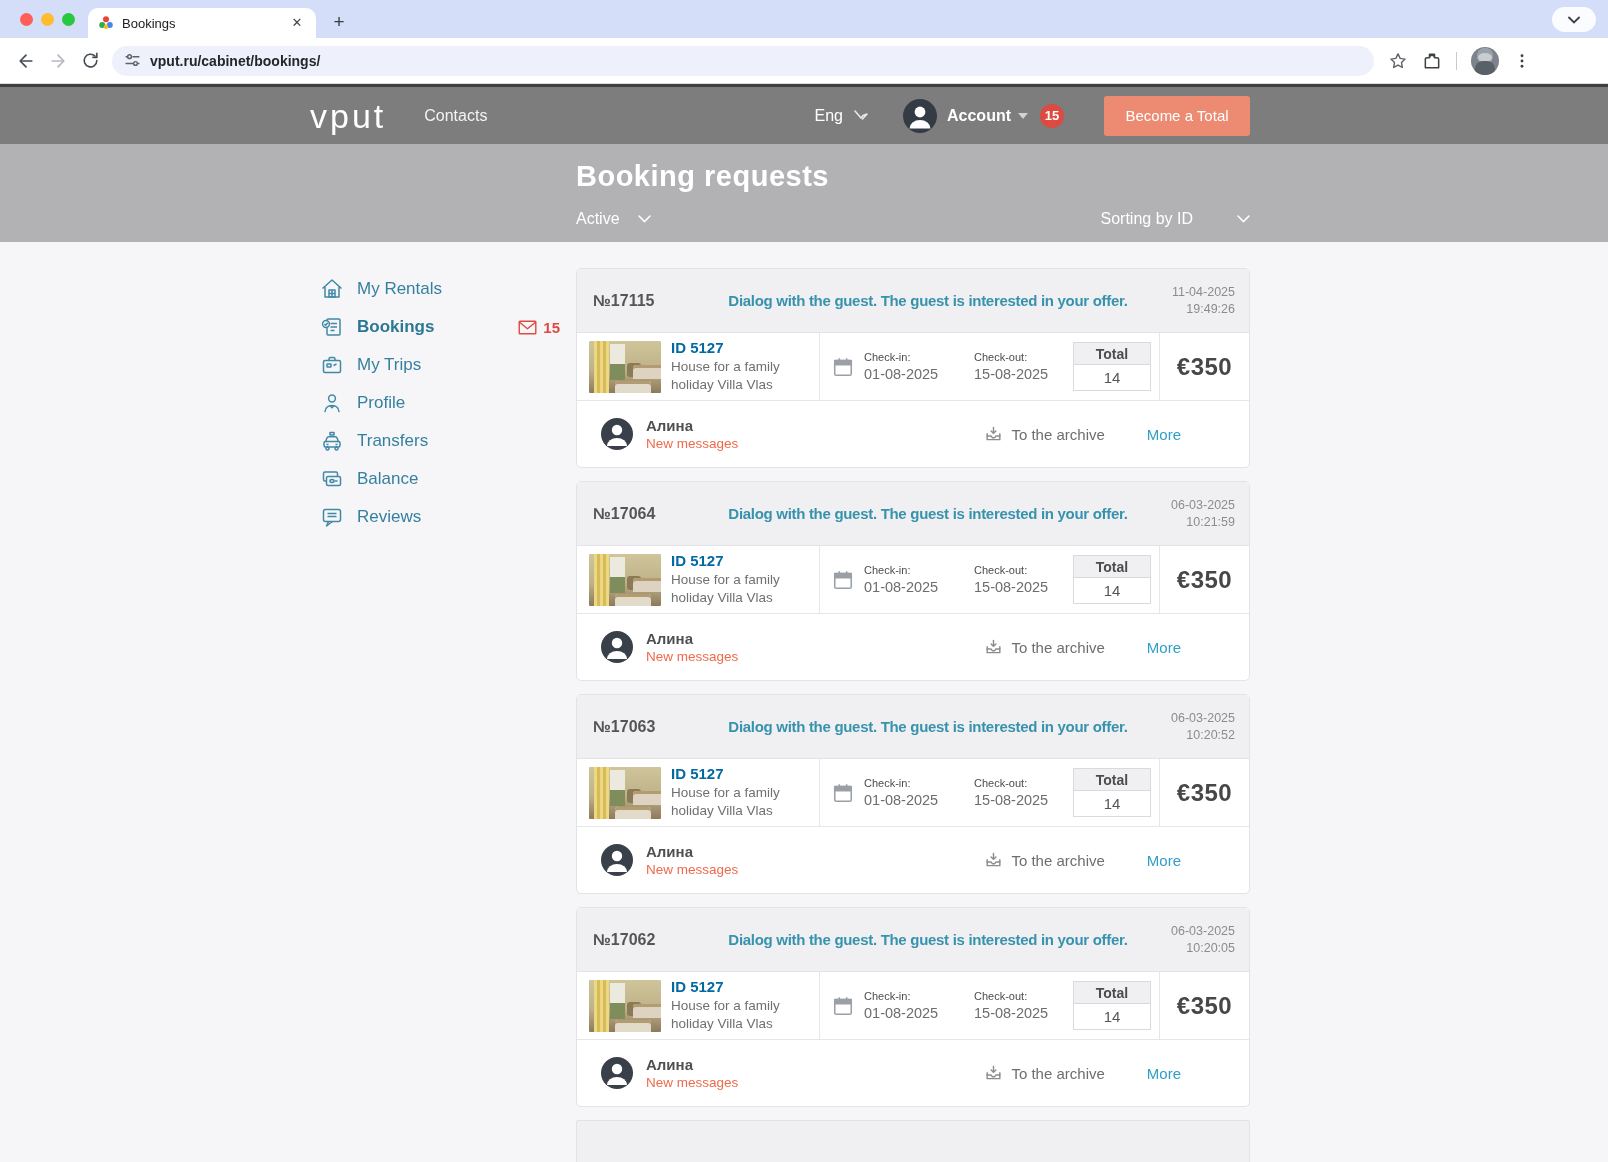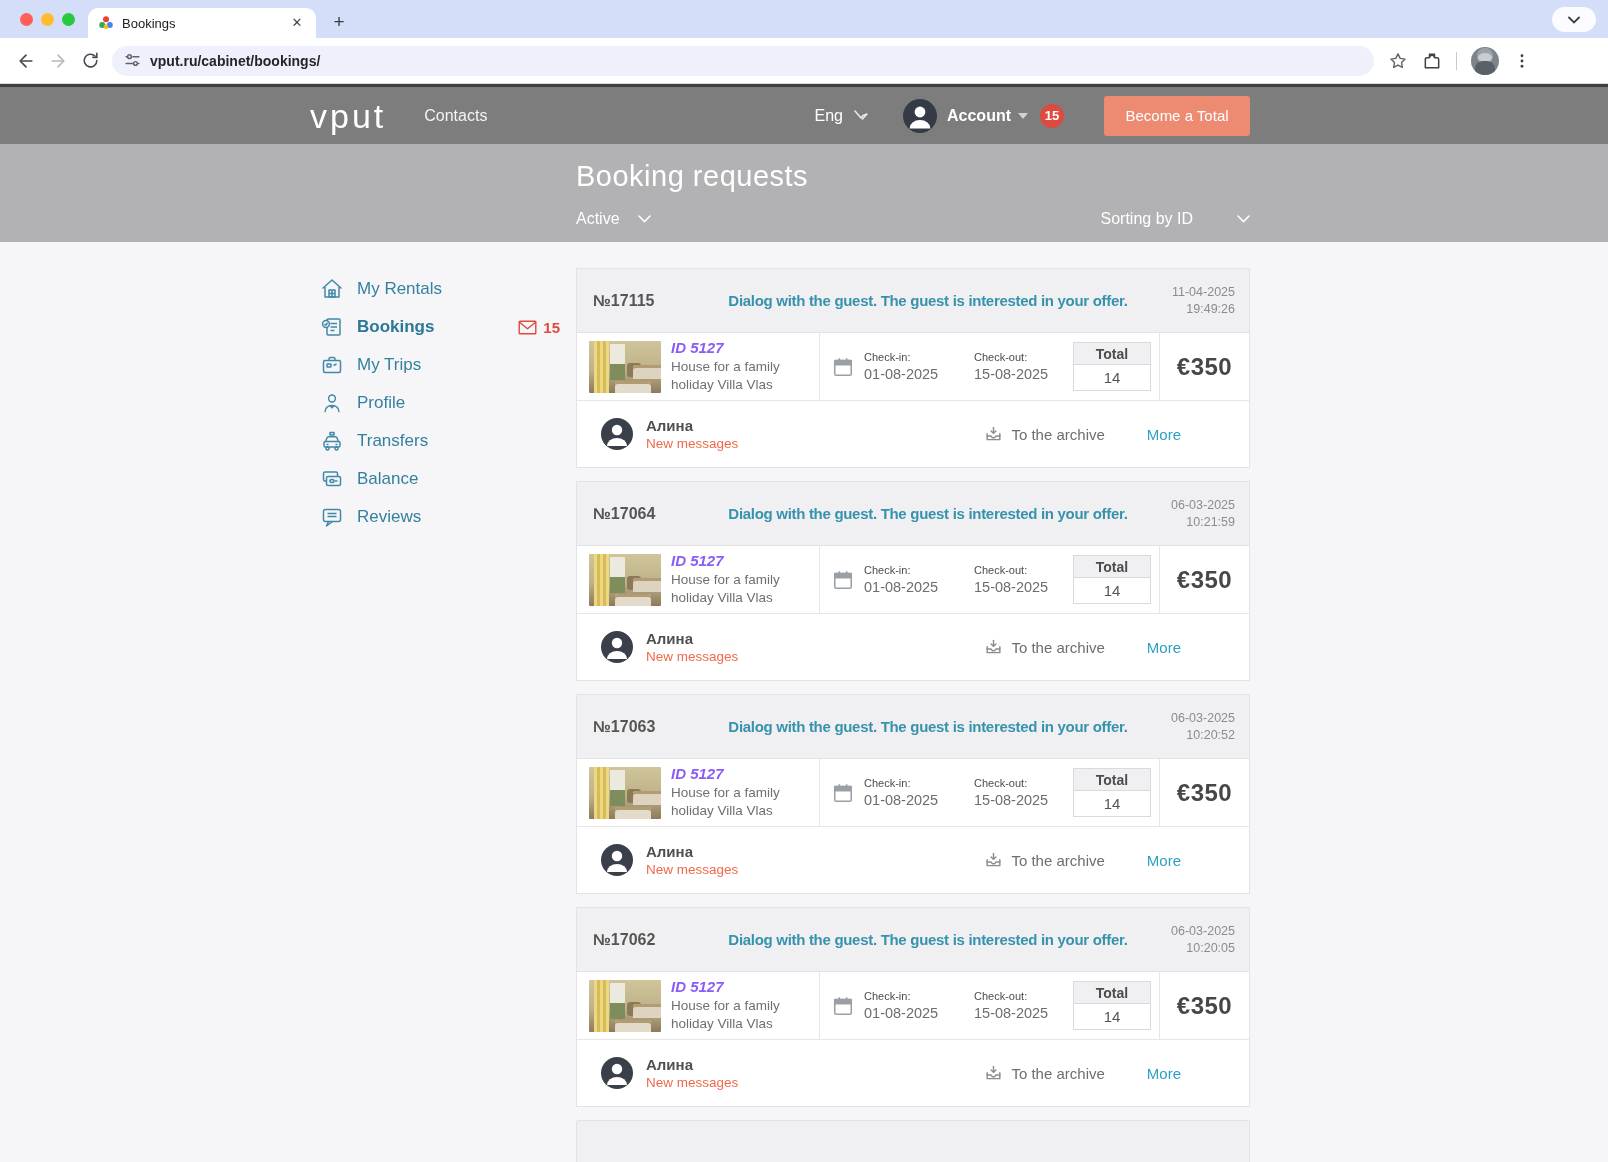--- a/index.html
+++ b/index.html
@@ -37,55 +37,55 @@
   .lang { font-size:16px; color:#fff; }
   .lang-arrow { margin-left:10px; margin-right:34px; }
   .acct-avatar { width:34px; height:34px; }
   .acct-label { margin-left:10px; font-size:16px; color:#fff; font-weight:bold; }
   .acct-caret { margin-left:7px; width:0; height:0; border-left:5px solid transparent; border-right:5px solid transparent; border-top:6px solid #cfd2d6; }
   .acct-badge { margin-left:12px; width:24px; height:24px; border-radius:50%; background:#dd4a40; color:#fff; font-size:13px; font-weight:bold; display:flex; align-items:center; justify-content:center; }
   .host-btn { margin-left:40px; width:146px; height:40px; background:#ec8b72; border:none; border-radius:3px; color:#fff; font-size:15px; font-family:inherit; }
 
   
   .page-head { height:98px; background:#b2b2b4; }
-  .ph-title { position:absolute; left:266px; top:16px; font-size:29px; color:#fff; font-weight:400; letter-spacing:.5px; }
+  .ph-title { position:absolute; left:266px; top:16px; font-size:29px; color:#fff; font-weight:700; letter-spacing:.5px; }
   .ph-filter { position:absolute; left:266px; bottom:14px; display:flex; align-items:center; gap:18px; color:#fff; font-size:16px; }
   .ph-sort { position:absolute; right:0; bottom:14px; display:flex; align-items:center; gap:44px; color:#fff; font-size:16px; }
 
   
   .content { position:relative; height:920px; background:#f6f6f8; }
 
   .sidebar { position:absolute; left:320px; top:35px; width:240px; display:flex; flex-direction:column; gap:14px;text-align:right; }
   .sb-item { height:24px; display:flex; align-items:center; color:#3a809e; }
   .sb-item .sb-ic { width:24px; height:24px; color:#4189a6; }
   .sb-label { margin-left:13px; font-size:17px; color:#35809f; }
   .sb-item.active .sb-label { font-weight:bold; color:#2b7795; }
   .sb-badge-wrap { margin-left:auto; display:flex; align-items:center; gap:6px; color:#dd4a40; }
   .sb-badge { font-size:15px; font-weight:bold; color:#dd4a40; }
 
   .cards { position:absolute; left:576px; top:26px; width:674px; display:flex; flex-direction:column; gap:13px; }
-  .card { height:200px; background:#fff; border:1px solid #e3e3e7; border-radius:0; display:flex; flex-direction:column; }
+  .card { height:200px; background:#fff; border:1px solid #e3e3e7; border-radius:5px; display:flex; flex-direction:column; }
   .card-head { height:64px; background:#f0f0f2; border-bottom:1px solid #e3e3e7; display:flex; align-items:center; padding:0 14px 0 16px; }
   .c-num { width:118px; font-size:16px; font-weight:bold; color:#555; }
   .c-status { flex:1; text-align:center; font-size:15px; font-weight:bold; color:#3792ad; letter-spacing:-.3px; }
   .c-date { width:90px; text-align:right; font-size:12.5px; color:#8c8c8c; line-height:1.35; }
   .c-date span { display:block; }
 
   .card-body { height:67px; display:flex; align-items:center; padding-left:12px; }
   .thumb { width:72px; height:52px; position:relative; overflow:hidden; border-radius:1px;
            background:linear-gradient(180deg,#cfc49a 0%,#bfb28a 55%,#8d7a5c 100%); flex:none; }
   .t-curtain { position:absolute; left:5px; top:0; width:15px; height:100%;
                background:repeating-linear-gradient(90deg,#ecd87f 0 3px,#d6ba5c 3px 6px); }
   .t-window { position:absolute; left:21px; top:3px; width:15px; height:36px;
               background:linear-gradient(#eceadf 0 55%,#7f8d5c 55% 100%); }
   .t-chair { position:absolute; left:38px; top:22px; width:14px; height:14px; border-radius:3px; background:#8a7a55; }
   .t-bed1 { position:absolute; right:-2px; bottom:14px; width:30px; height:14px; border-radius:3px 3px 0 0; background:#ddd3c0; box-shadow:inset 0 3px 0 #b39b72; }
   .t-bed2 { position:absolute; right:10px; bottom:-3px; width:36px; height:15px; border-radius:3px 3px 0 0; background:#e3dbc9; box-shadow:inset 0 3px 0 #b39b72; }
   .prop { margin-left:10px; width:148px; }
-  .prop-id { font-size:15px; font-weight:bold; color:#8b5cf6; margin-bottom:2px;font-style:italic; }
+  .prop-id { font-size:15px; font-weight:bold; color:#0369a1; margin-bottom:2px; }
   .prop-name { font-size:13.5px; color:#707070; line-height:1.3; width:112px; }
   .vdiv { width:1px; align-self:stretch; background:#e6e6e9; flex:none; }
   .cal-ic { margin-left:12px; width:22px; height:22px; color:#9aa0a6; flex:none; }
   .ci { margin-left:10px; width:100px; } .co { width:86px; }
   .ci-label { font-size:11px; font-weight:normal; color:#4c4c4c; margin-bottom:3px; }
   .ci-value { font-size:14.5px; color:#6d6d6d; }
   .total-box { margin-left:13px; width:78px; border:1px solid #d9d9de; flex:none; }
   .total-head { height:22px; background:#f0f0f3; border-bottom:1px solid #d9d9de; font-size:14px; font-weight:bold; color:#4c4c4c; display:flex; align-items:center; justify-content:center; }
   .total-val { height:25px; font-size:15px; color:#555; display:flex; align-items:center; justify-content:center; background:#fff; }
   .vdiv2 { margin-left:8px; }

